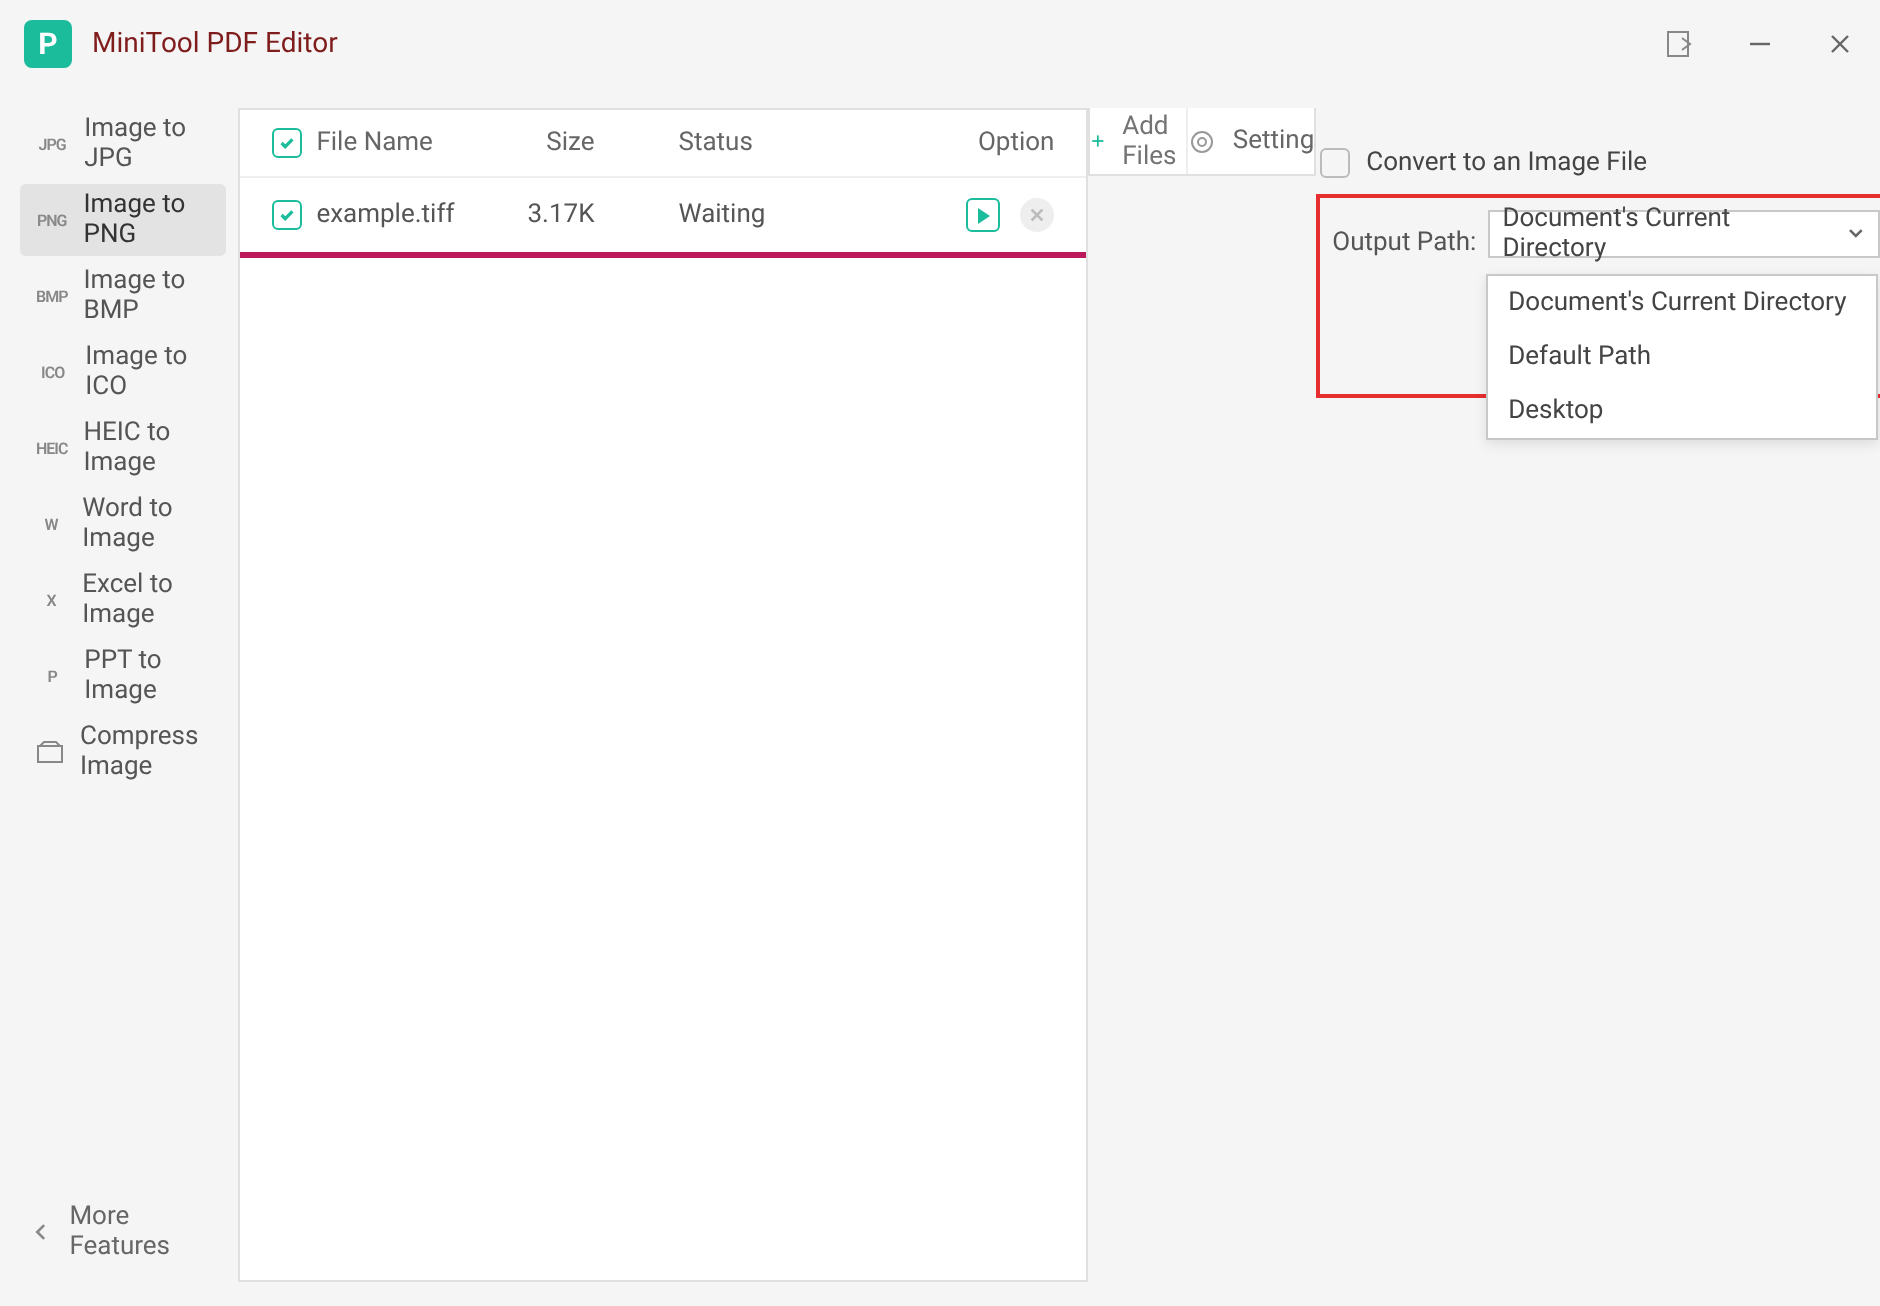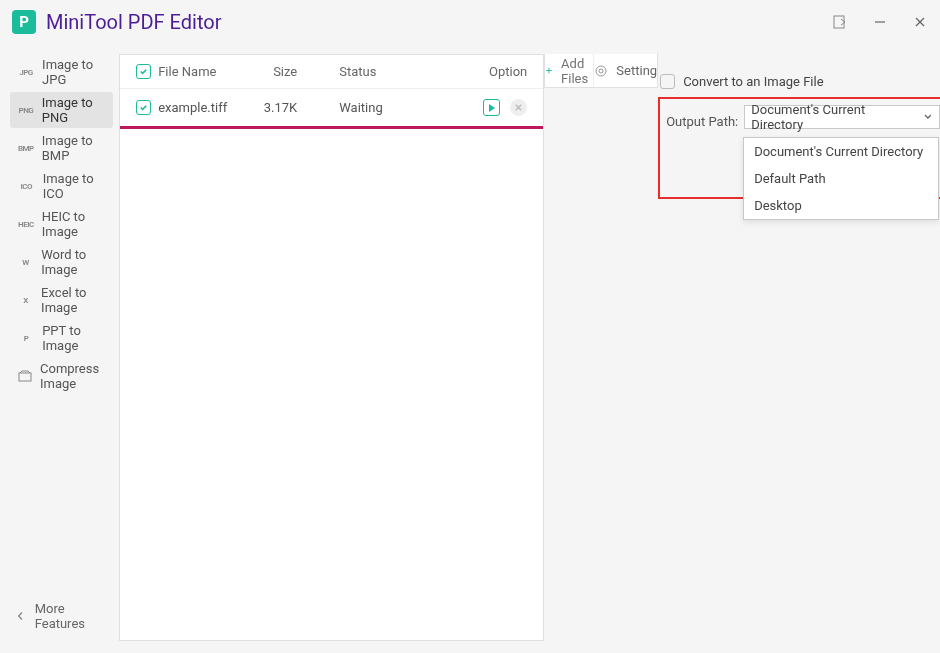--- a/index.html
+++ b/index.html
@@ -1,19 +1,19 @@
 <!DOCTYPE html>
 <html><head>
 <meta charset="utf-8">
 <style>
 *{box-sizing:border-box;margin:0;padding:0;font-family:-apple-system,Segoe UI,Roboto,sans-serif}
 body{background:#f5f5f5;width:940px;height:653px;display:flex;flex-direction:column;font-size:13px;color:#444}
 .titlebar{height:44px;background:#f5f5f5;display:flex;align-items:center;padding:0 8px 0 12px;border-bottom:0}
 .logo{width:24px;height:24px;background:#1abc9c;border-radius:4px;display:flex;align-items:center;justify-content:center;color:#fff;font-weight:bold;font-size:15px;margin-right:10px}
-.app-title{flex:1;color:#4c1d95;font-size:20px}
+.app-title{flex:1;color:#7f1d1d;font-size:14px}
 .win-controls{display:flex;gap:16px;align-items:center;color:#777}
 .win-btn{width:24px;height:24px;display:flex;align-items:center;justify-content:center;cursor:pointer}
 .main{flex:1;display:flex;padding:10px 12px 12px 10px;gap:6px;min-height:0}
 .sidebar{width:148px;display:flex;flex-direction:column;gap:2px}
 .side-item{height:36px;display:flex;align-items:center;padding:0 8px;gap:8px;border-radius:3px;cursor:pointer;color:#555}
 .side-item.active{background:#e3e3e3;color:#333}
 .side-icon{width:20px;height:14px;display:flex;align-items:center;justify-content:center;font-size:8px;color:#888;font-weight:600;letter-spacing:-0.5px}
 .side-bottom{margin-top:auto;display:flex;align-items:center;gap:10px;padding:10px 6px;cursor:pointer;color:#666}
 .content{flex:1;display:flex;flex-direction:row;min-height:0}
 .table-wrap{flex:1;border:1px solid #e0e0e0;background:#fff;display:flex;flex-direction:column;min-height:0}

